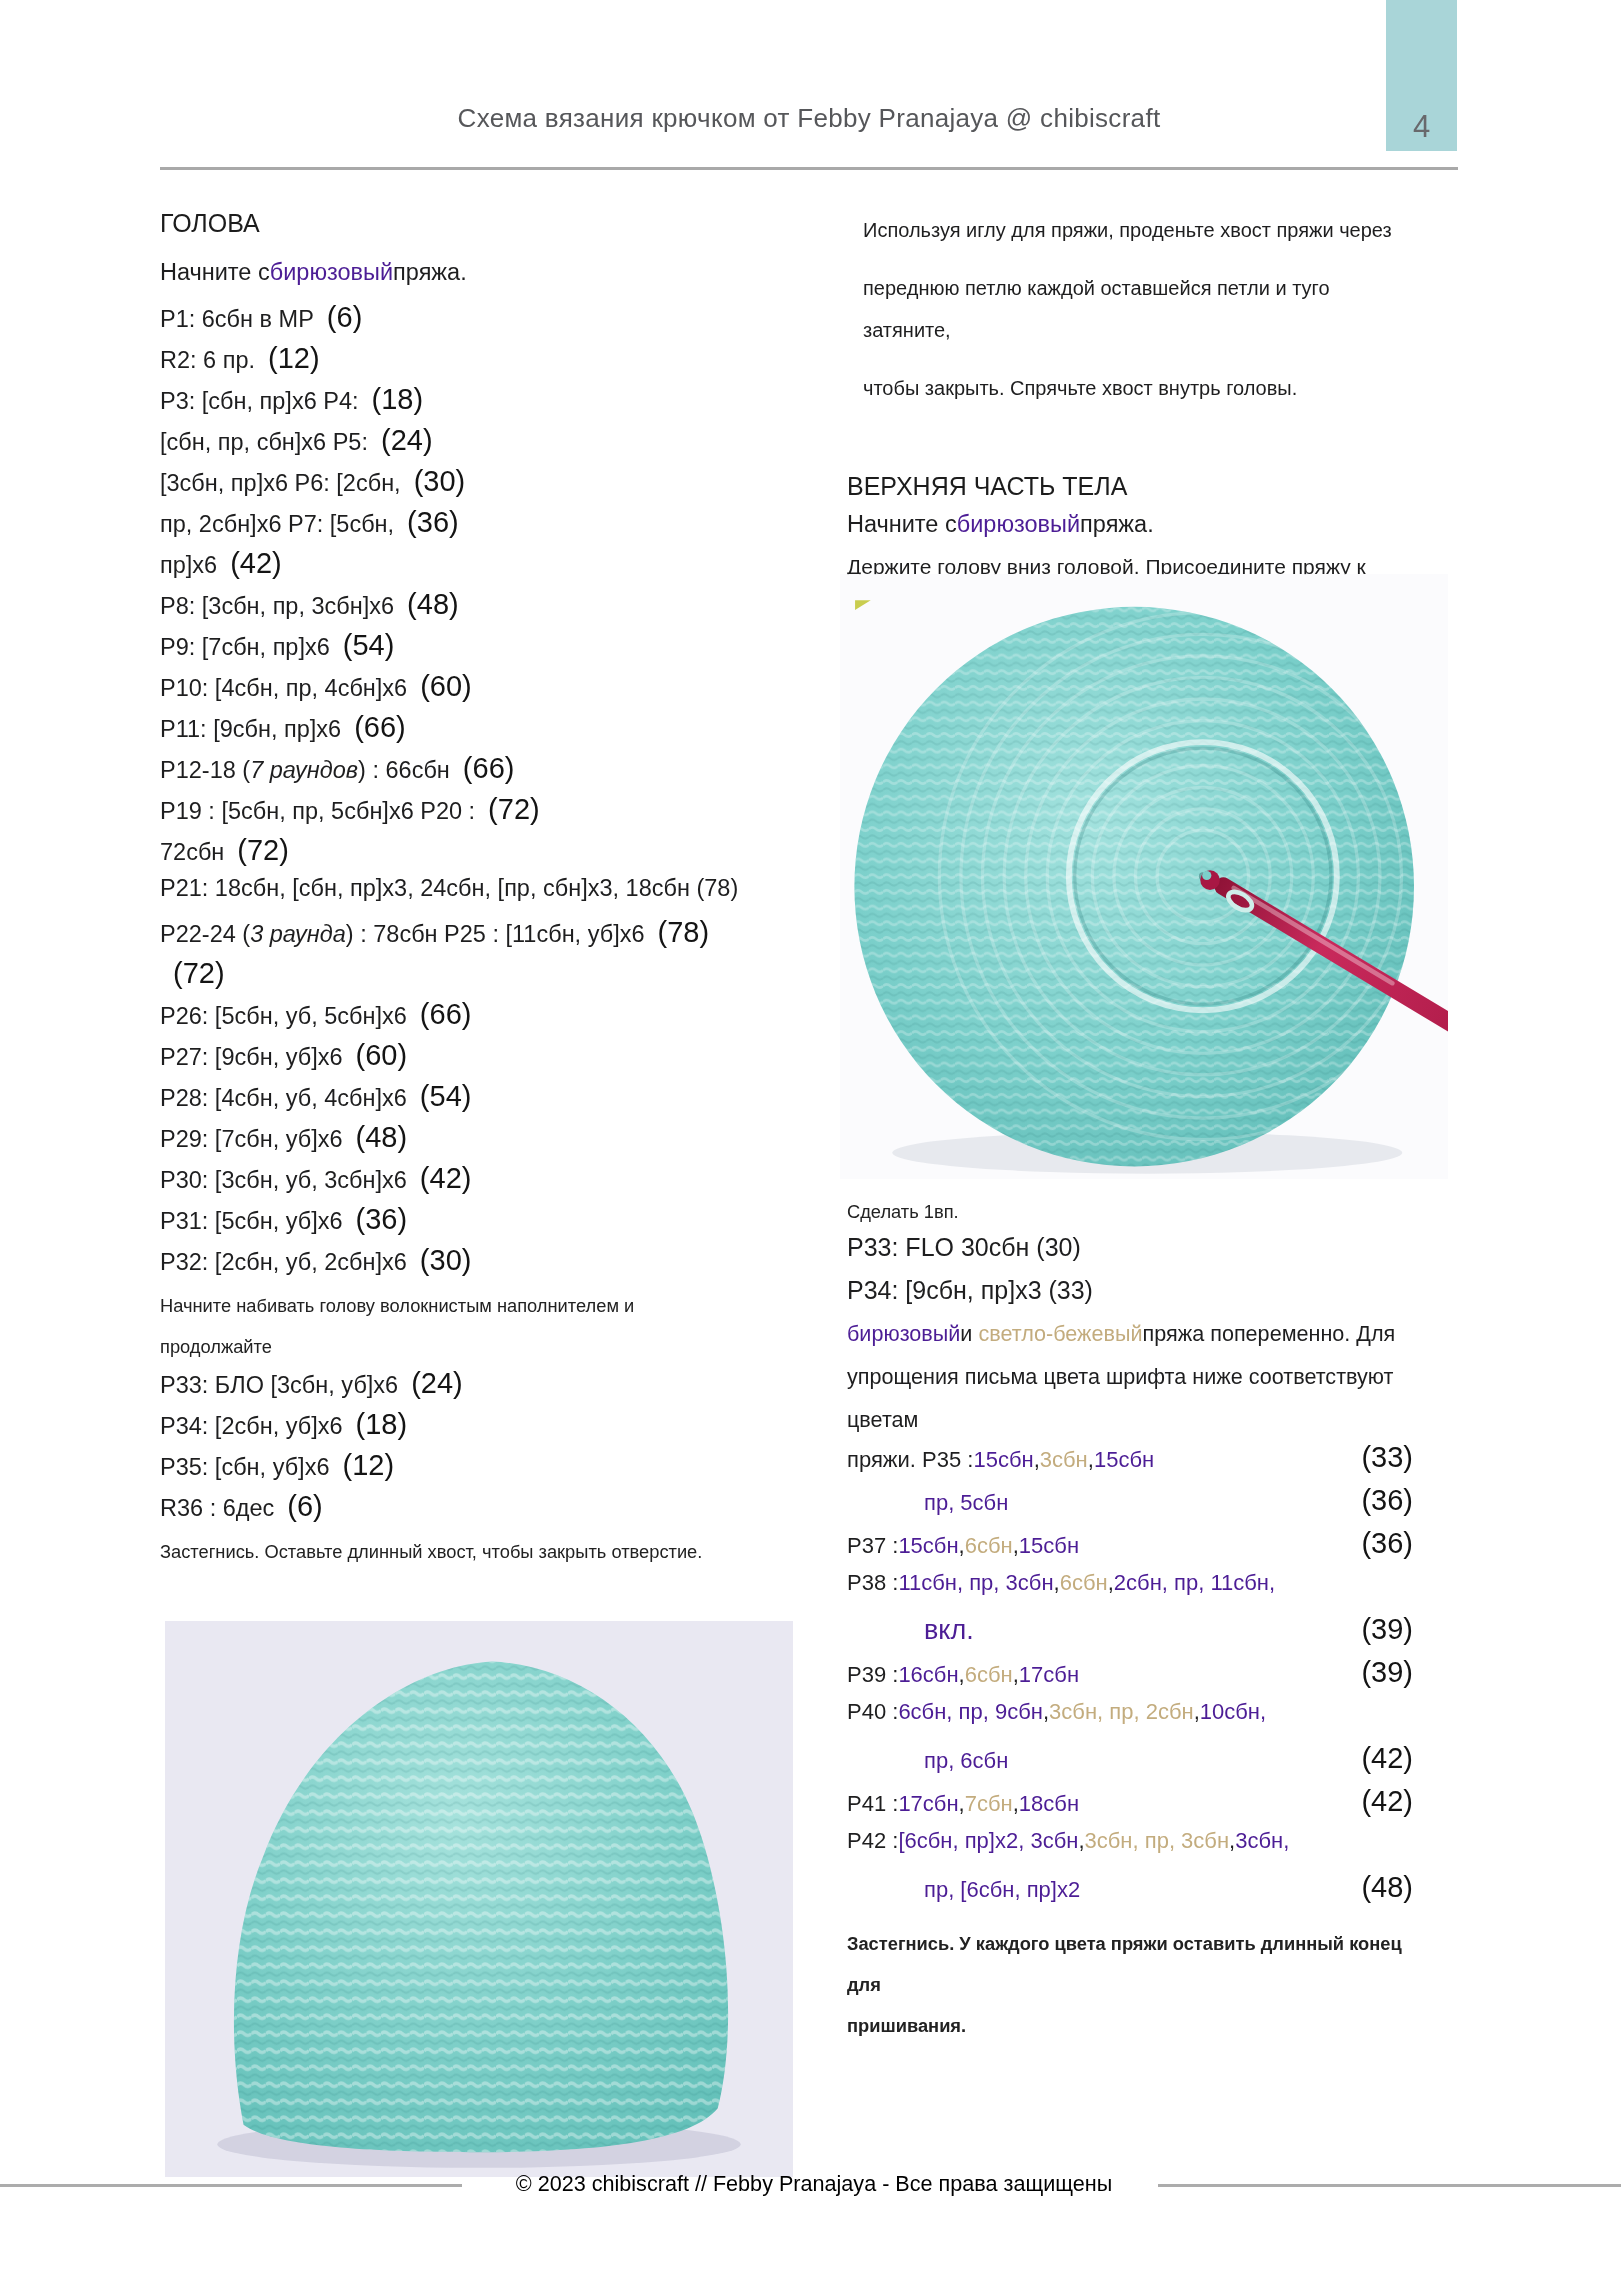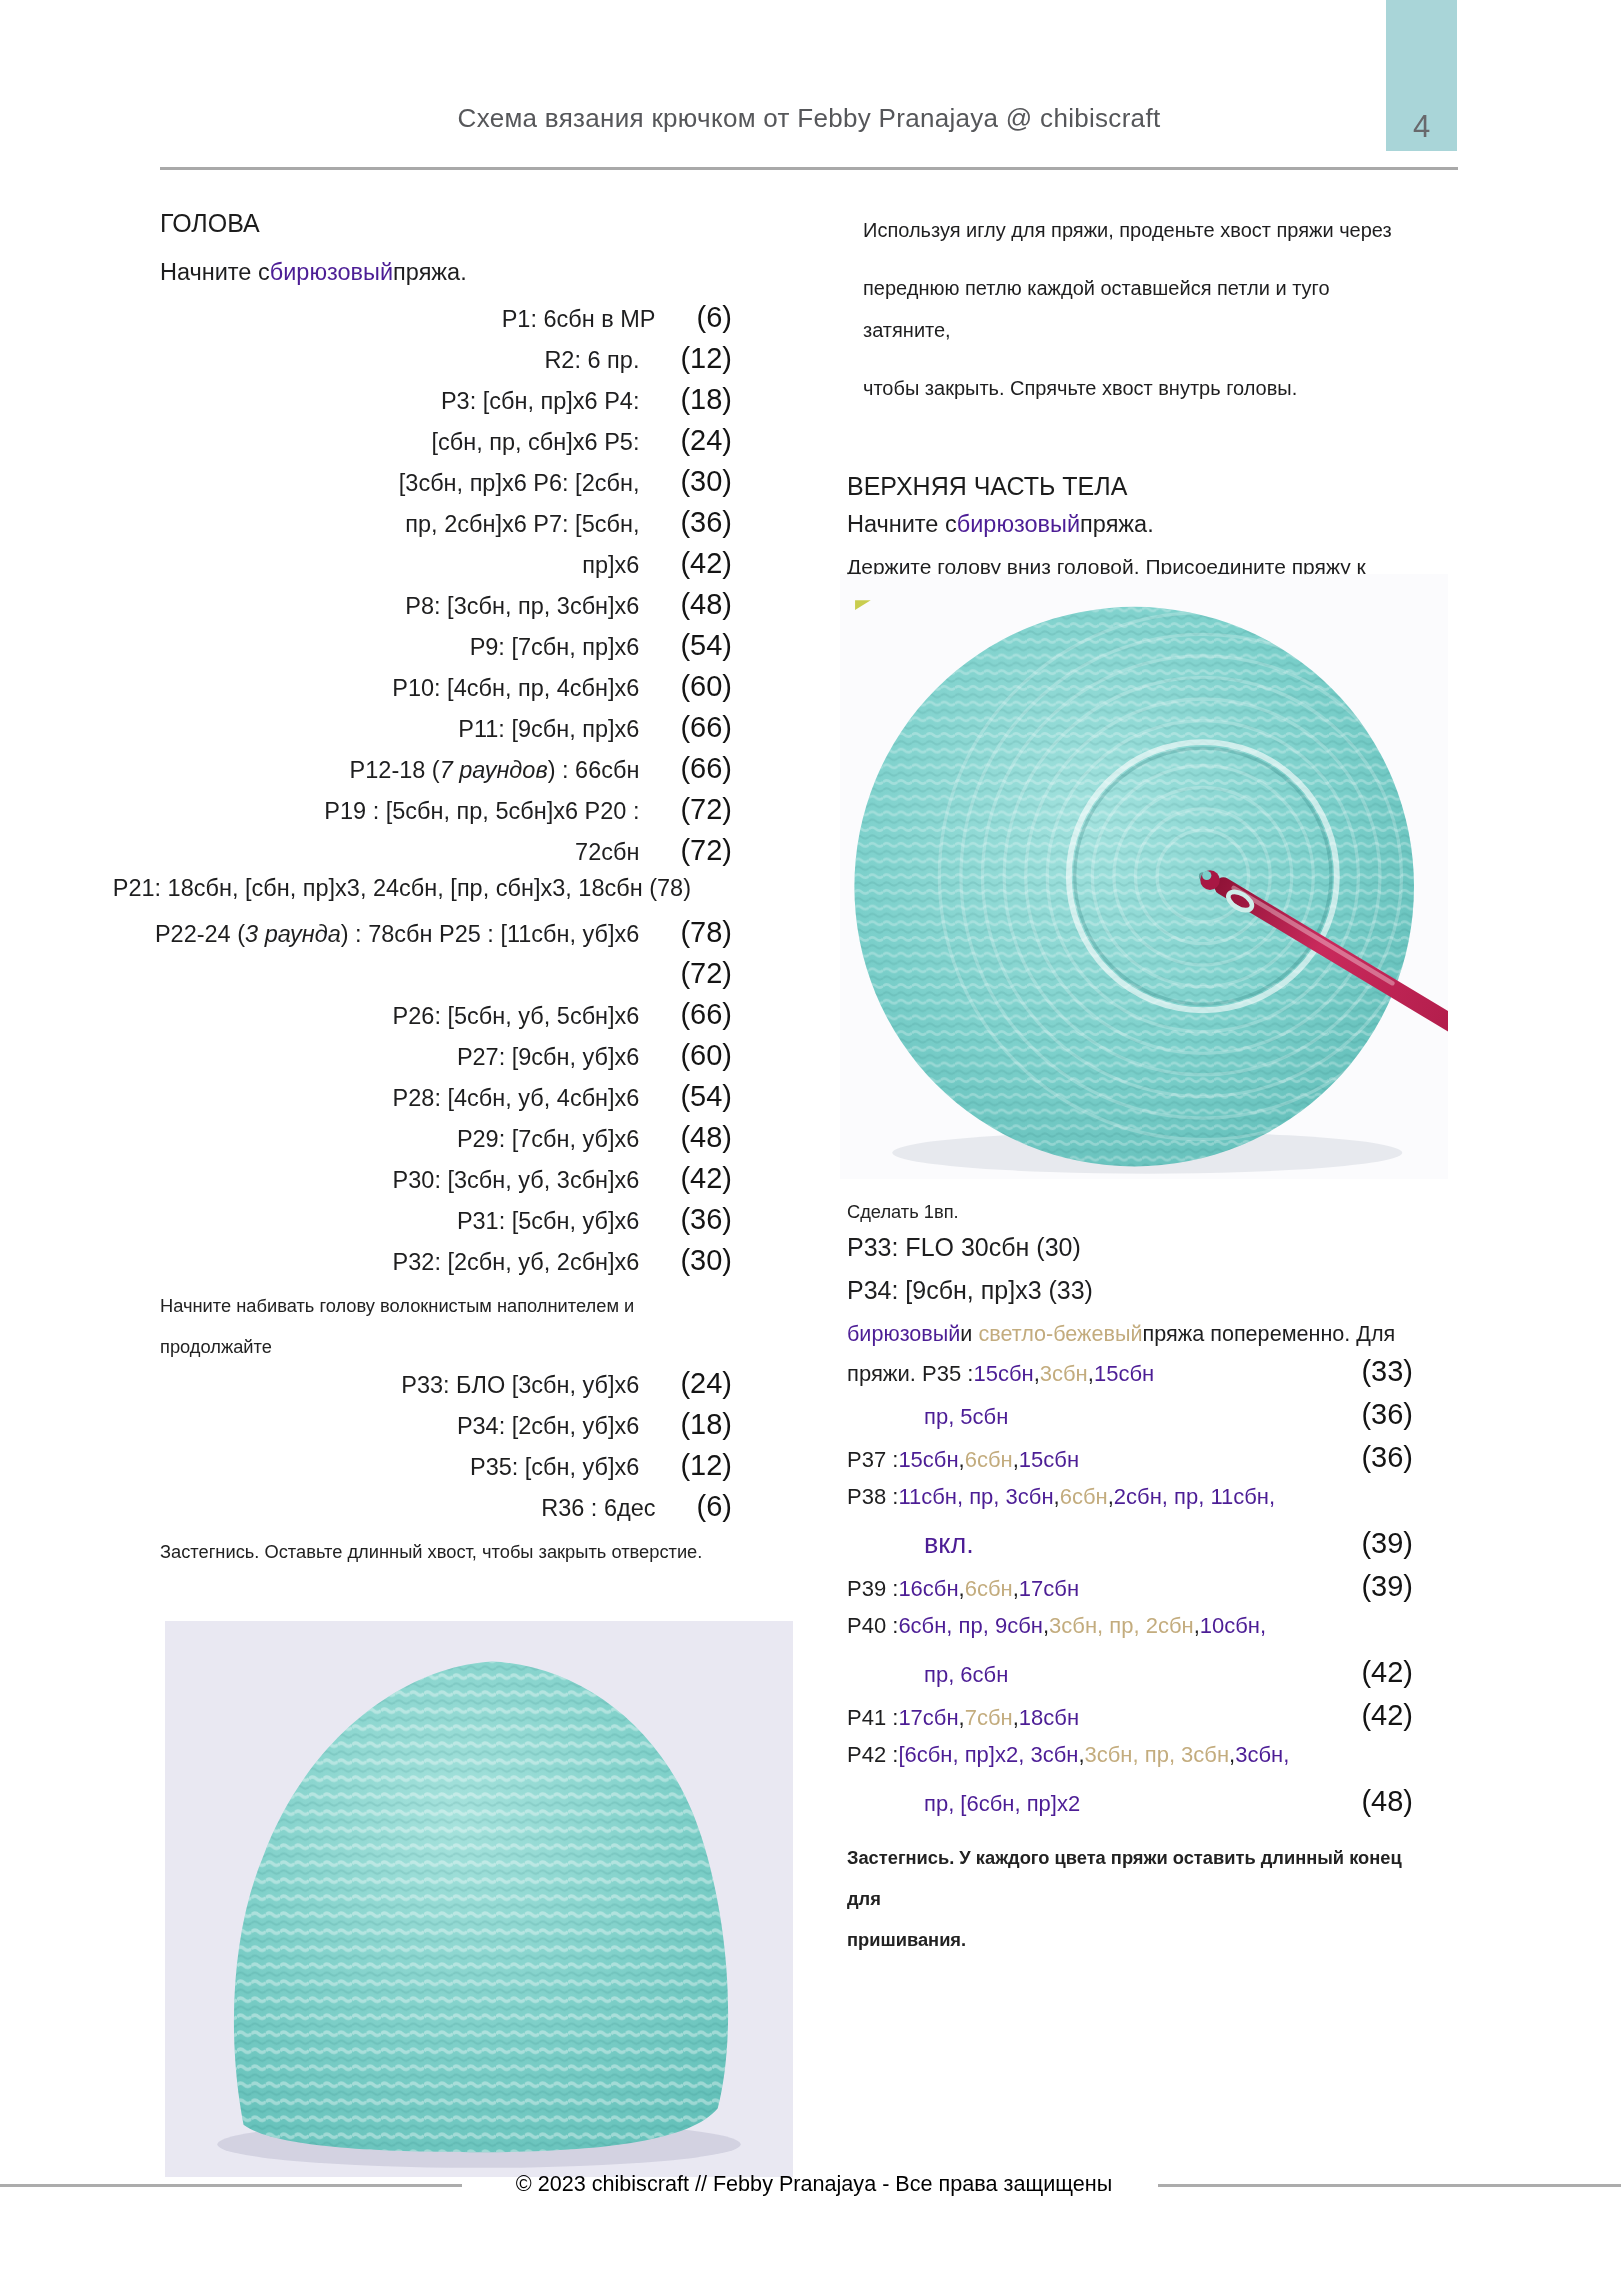--- a/index.html
+++ b/index.html
@@ -25,22 +25,22 @@
   .startline2{font-size:23.5px;line-height:30px;margin:6.5px 0 0;}
   .rpara{font-size:20px;line-height:42px;margin:16px;}
   .rpara2{font-size:21px;line-height:42px;margin:7.8px 0 0;}
   .rpara3{font-size:21.6px;line-height:43px;margin:0;}
   .chain{font-size:18.3px;line-height:27.5px;margin:0;color:#222;}
   .bigrow{font-size:25px;line-height:43px;margin:0;}
   .note{font-size:18.3px;line-height:41px;margin:0;color:#222;}
   .note2{font-size:18.3px;line-height:41px;margin:0;color:#222;font-weight:bold;}
   .note2.first{margin-top:9.2px;}
 
-  .prow{display:flex;justify-content:flex-end;align-items:baseline;height:41px;
-        font-size:23.5px;white-space:nowrap;gap:28px;}
+  .prow{display:flex;justify-content:flex-start;align-items:baseline;height:41px;
+        font-size:23.5px;white-space:nowrap;}
   .prow2{display:flex;justify-content:space-between;align-items:baseline;height:43px;
          font-size:22px;white-space:nowrap;}
   .prow2[data-ind="1"]{padding-left:77px;box-sizing:border-box;}
   .pcount{font-size:29px;color:#141414;padding-left:13px;}
   .ptext[data-big="1"]{font-size:27px;}
 
   [data-c="t"]{color:#4c1d95;}
   [data-c="b"]{color:#c3ac7e;}
   [data-c="i"]{font-style:italic;}
 
@@ -323,20 +323,21 @@
       </g>
     </svg>
   </figure>
 
   <section class="col-right-b">
     <p class="chain">Сделать 1вп.</p>
     <p class="bigrow">P33: FLO 30сбн (30)</p>
     <p class="bigrow">P34: [9сбн, пр]x3 (33)</p>
 
     <p class="rpara3"><span data-c="t">бирюзовый</span><span>и </span><span data-c="b">светло-бежевый</span><span>пряжа попеременно. Для</span></p>
+    <p class="rpara3">упрощения письма цвета шрифта ниже соответствуют цветам</p>
 
     <div>
 
         <div class="prow2">
           <span class="ptext"><span>пряжи. P35 :</span><span data-c="t">15сбн</span><span>,</span><span data-c="b">3сбн</span><span>,</span><span data-c="t">15сбн</span></span>
           <span class="pcount">(33)</span>
         </div>
 
 
         <div class="prow2" data-ind="1">

